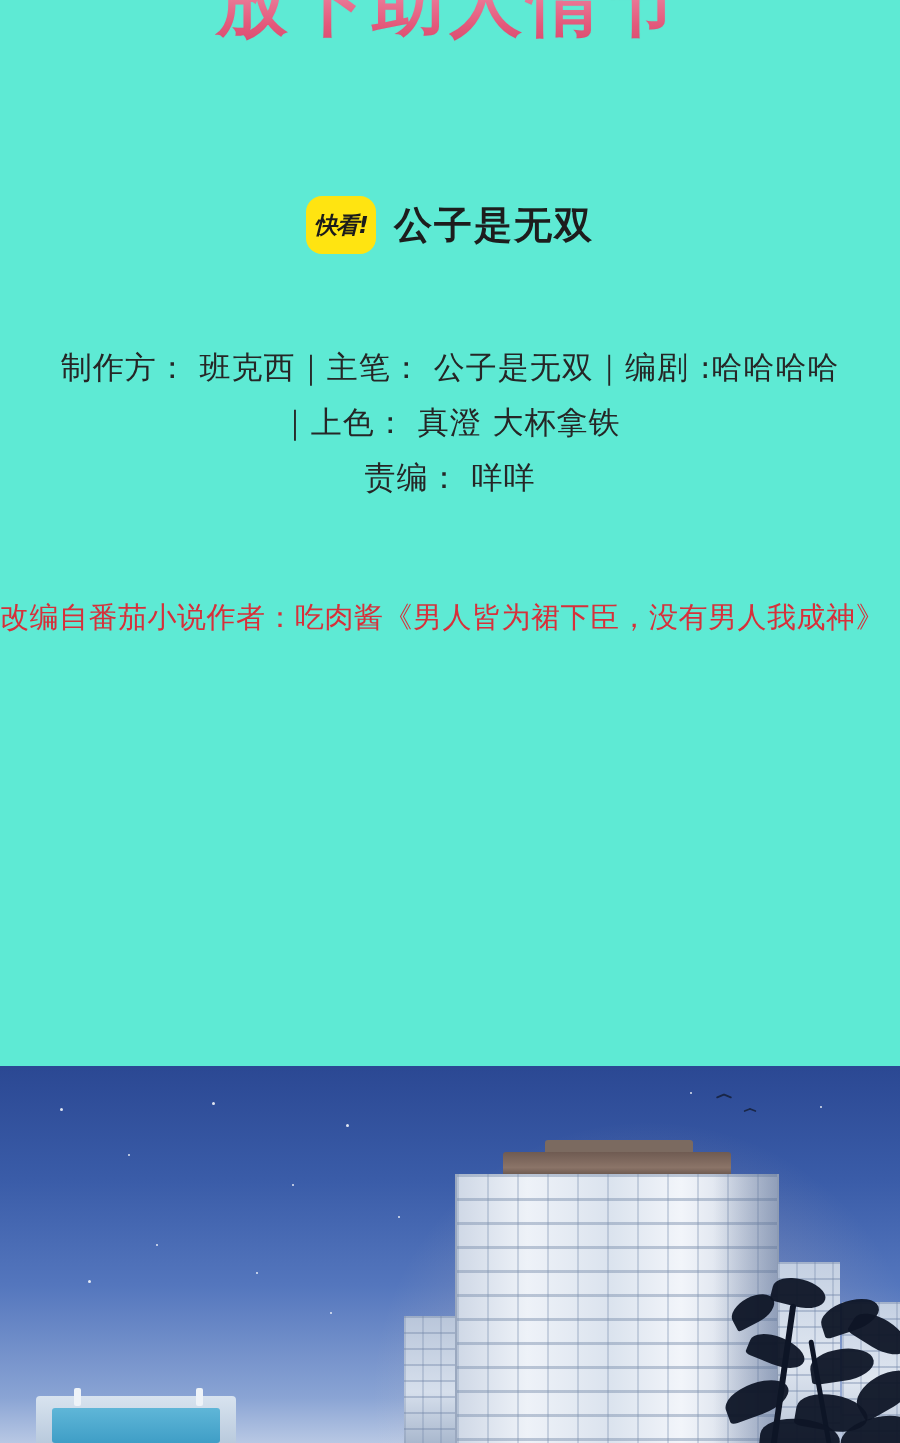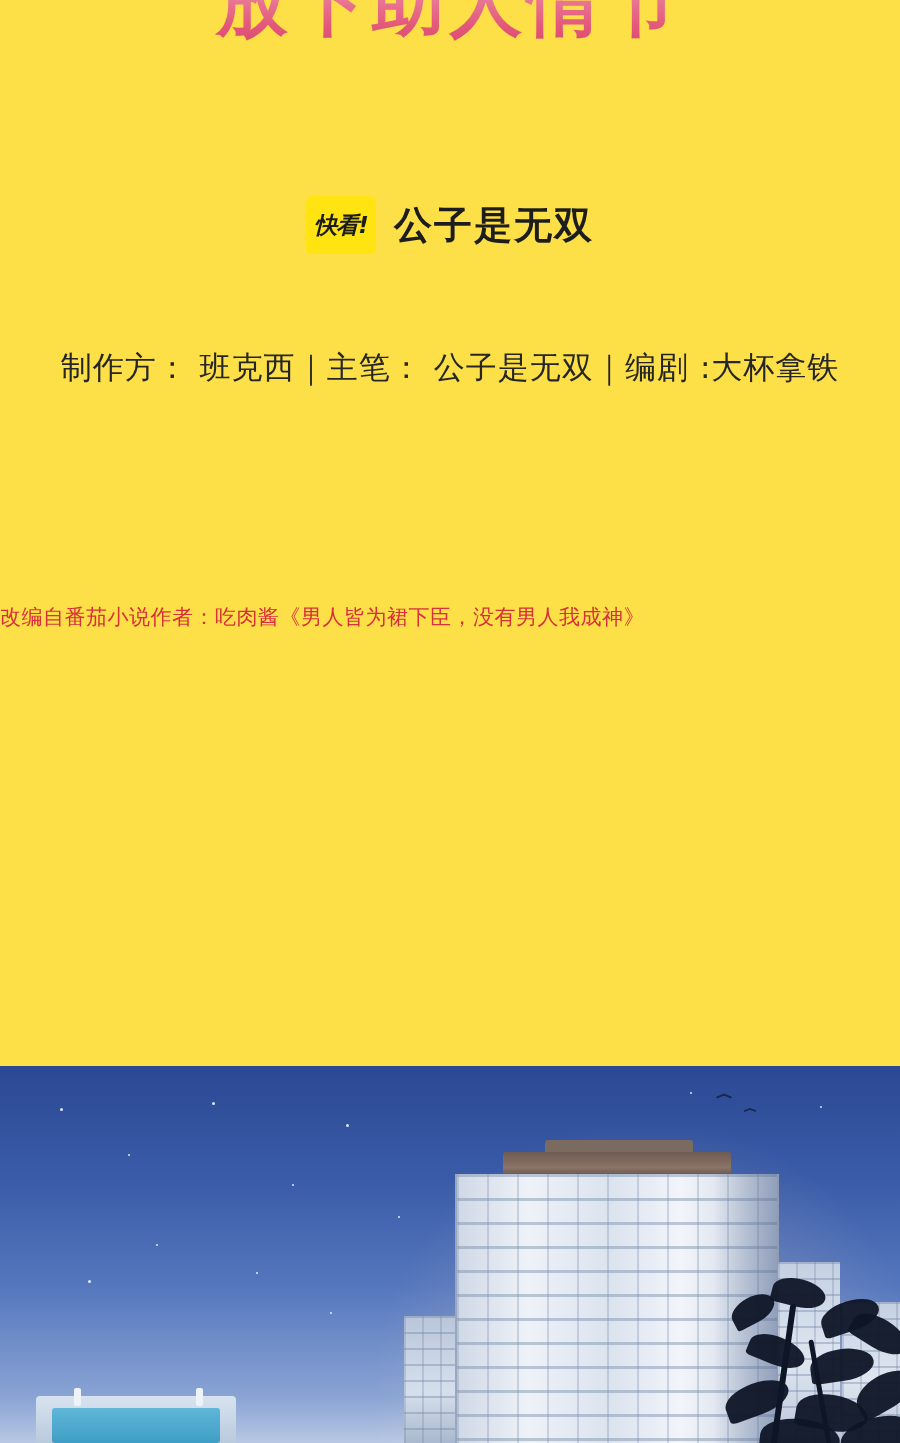--- a/index.html
+++ b/index.html
@@ -13,21 +13,21 @@
     height: 1443px;
     overflow: hidden;
     font-family: "Liberation Sans", "DejaVu Sans", sans-serif;
     position: relative;
   }
 
   .page {
     width: 900px;
     height: 1443px;
     position: relative;
-    background: #fde047;
+    background: #5eead4;
     overflow: hidden;
   }
 
   
   .title-wrap {
     position: absolute;
     top: -52px;
     left: 0;
     width: 900px;
     height: 120px;
@@ -57,21 +57,21 @@
     width: 900px;
     display: flex;
     align-items: center;
     justify-content: center;
     gap: 18px;
   }
   .kk-badge {
     width: 70px;
     height: 58px;
     background: #ffe411;
-    border-radius: 6px;
+    border-radius: 16px;
     display: flex;
     align-items: center;
     justify-content: center;
   }
   .kk-badge-text {
     font-family: "DejaVu Sans", "Liberation Sans", sans-serif;
     font-size: 23px;
     font-weight: 700;
     color: #1b1b1b;
     font-style: italic;
@@ -104,23 +104,23 @@
     color: #262626;
     white-space: nowrap;
   }
 
   
   .adapt-note {
     position: absolute;
     top: 600px;
     left: 0;
     width: 806px;
-    text-align: left;
-    font-family: "DejaVu Sans", "Liberation Sans", sans-serif;
-    font-size: 21px;
+    text-align: right;
+    font-family: "DejaVu Sans", "Liberation Sans", sans-serif;
+    font-size: 29px;
     line-height: 34px;
     color: #d7303a;
     letter-spacing: 0.5px;
     white-space: nowrap;
   }
 
   
   .art-panel {
     position: absolute;
     left: 0;
@@ -281,21 +281,23 @@
   </div>
 
   <div class="publisher-row">
     <div class="kk-badge">
       <span class="kk-badge-text">快看!</span>
     </div>
     <div class="publisher-name">公子是无双</div>
   </div>
 
   <div class="credits">
-    <div class="credit-line">制作方： 班克西｜主笔： 公子是无双｜编剧 :大杯拿铁</div>
+    <div class="credit-line">制作方： 班克西｜主笔： 公子是无双｜编剧 :哈哈哈哈</div>
+    <div class="credit-line">｜上色： 真澄 大杯拿铁</div>
+    <div class="credit-line">责编： 咩咩</div>
   </div>
 
   <div class="adapt-note">改编自番茄小说作者：吃肉酱《男人皆为裙下臣，没有男人我成神》</div>
 
   <div class="art-panel">
     <div class="sky">
       <div class="star" style="left:60px;  top:42px;  width:3px; height:3px;"></div>
       <div class="star" style="left:128px; top:88px;  width:2px; height:2px;"></div>
       <div class="star" style="left:212px; top:36px;  width:3px; height:3px;"></div>
       <div class="star" style="left:292px; top:118px; width:2px; height:2px;"></div>

